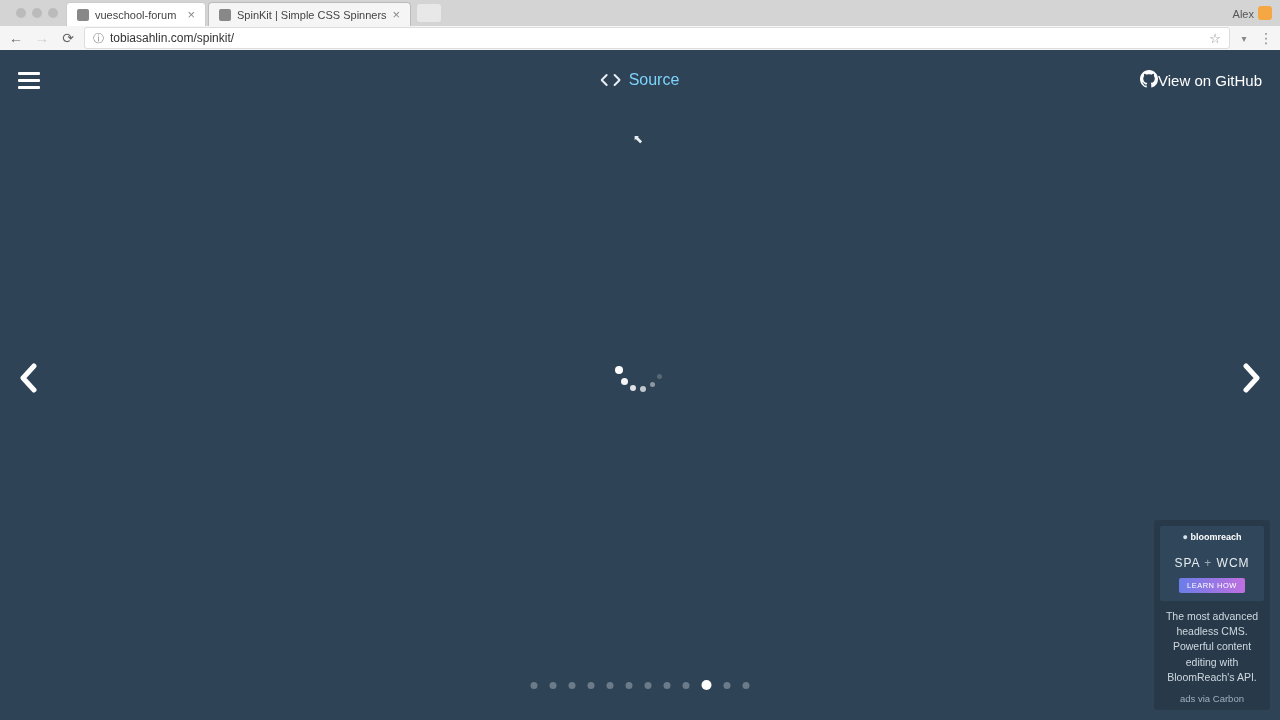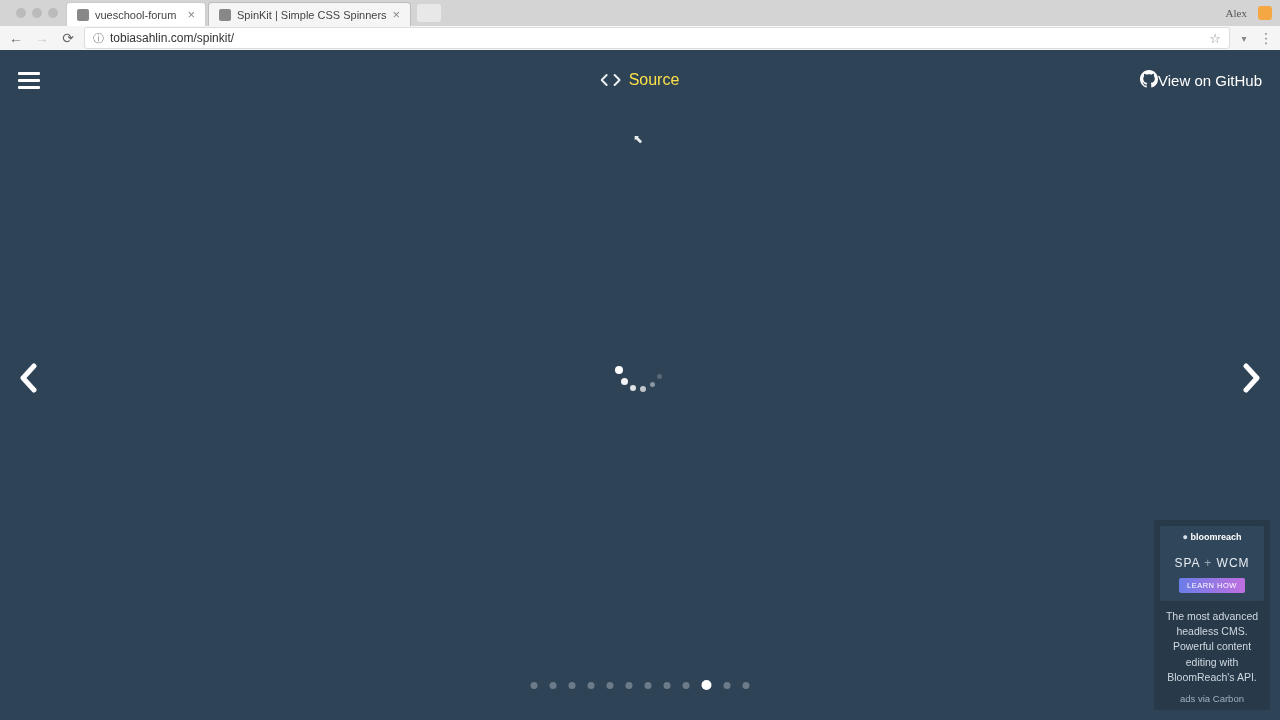--- a/index.html
+++ b/index.html
@@ -77,24 +77,23 @@
   border-radius: 3px;
   margin-left: 4px;
   align-self: center;
 }
 .user-badge {
   margin-left: auto;
   margin-right: 8px;
   font-size: 11px;
   color: #555;
   display: flex;
-  align-items: center;
-  gap: 11px;
+  align-items: flex-end;
+  gap: 4px;
   align-self: center;
-  font-family: Liberation Serif, serif;
 }
 .user-avatar {
   width: 14px;
   height: 14px;
   border-radius: 3px;
   background: #f4a742;
 }
 .address-bar {
   height: 24px;
   display: flex;
@@ -165,21 +164,21 @@
   border-radius: 1px;
 }
 .source-link {
   position: absolute;
   left: 50%;
   transform: translateX(-50%);
   display: flex;
   align-items: center;
   gap: 8px;
   font-size: 16px;
-  color: #fde047;
+  color: #7dd3fc;
   cursor: pointer;
 }
 .source-icon svg { display: block; }
 .github-link {
   margin-left: auto;
   display: flex;
   align-items: center;
   font-size: 15px;
   color: #fff;
   cursor: pointer;

